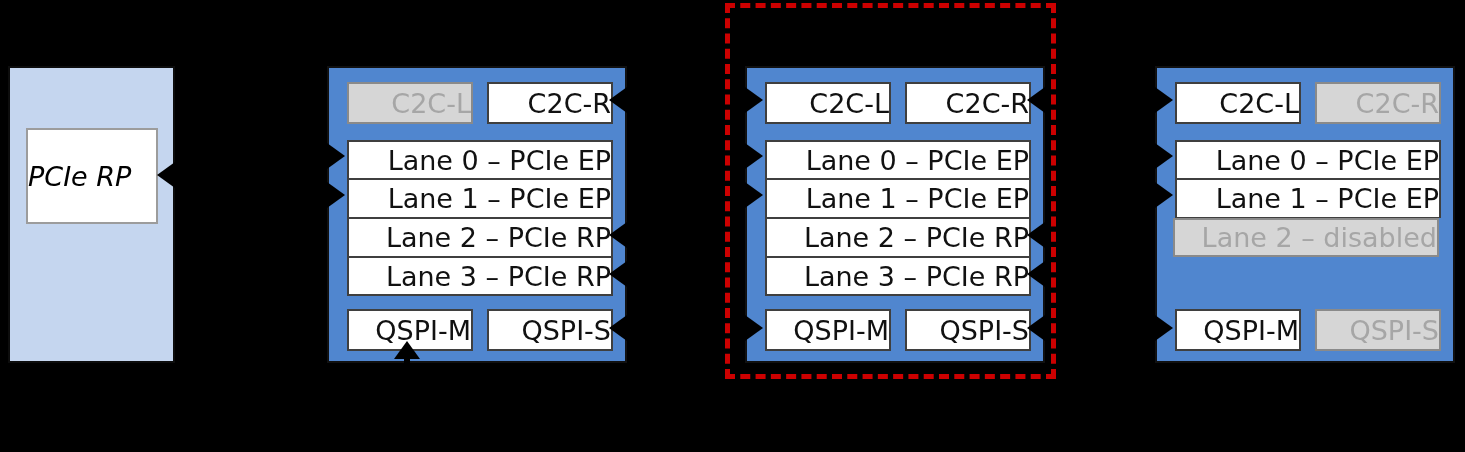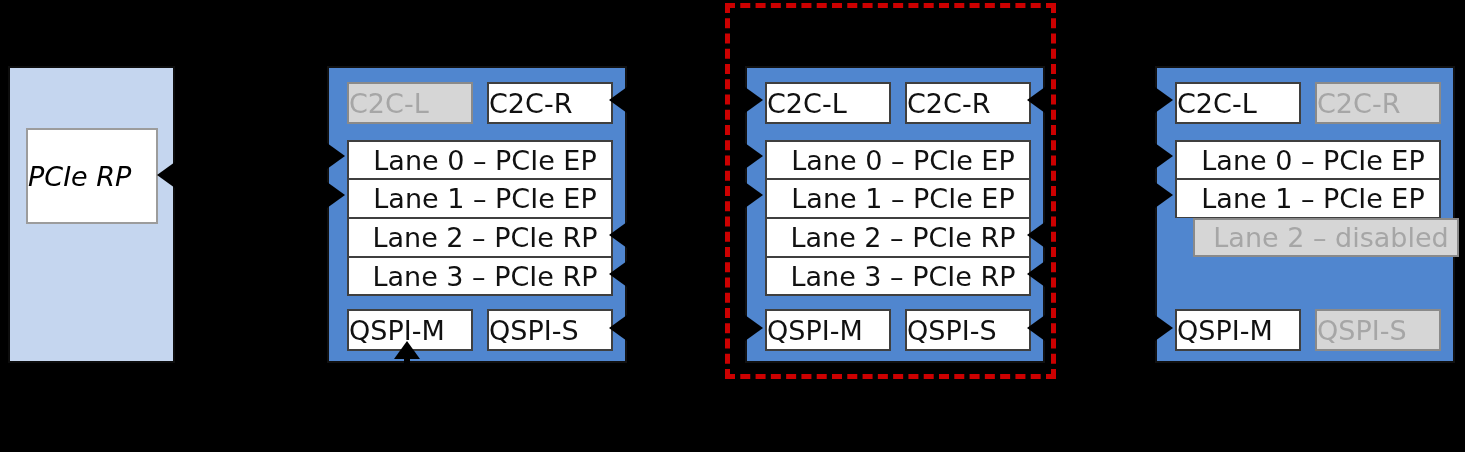--- a/index.html
+++ b/index.html
@@ -63,22 +63,22 @@
   .cell.enabled {
     background: #ffffff;
     border: 2px solid #3f3f3f;
     color: #111111;
   }
   .cell.disabled {
     background: #d6d6d6;
     border: 2px solid #8a8a8a;
     color: #a6a6a6;
   }
-  .cell.center { justify-content: flex-start; }
-  .cell.left { justify-content: center; padding-left: 10px; }
+  .cell.center { justify-content: flex-end; }
+  .cell.left { justify-content: flex-end; padding-left: 10px; }
 
   
   .lane-cell.enabled { border-top-width: 1px; border-bottom-width: 1px; }
   .lane-cell.first { border-top-width: 2px; }
   .lane-cell.last  { border-bottom-width: 2px; }
 
   
   .flash-box {
     position: absolute;
     background: #b3dde8;
@@ -236,21 +236,21 @@
     <div class="cell center disabled" style="left:158px; top:14px; width:126px; height:42px;">
       <span>C2C-R</span>
     </div>
 
     <div class="cell left enabled lane-cell first" style="left:18px; top:72px; width:266px; height:39px;">
       <span>Lane 0 – PCIe EP</span>
     </div>
     <div class="cell left enabled lane-cell" style="left:18px; top:111px; width:266px; height:39px;">
       <span>Lane 1 – PCIe EP</span>
     </div>
-    <div class="cell left disabled lane-cell" style="left:36px; top:150px; width:266px; height:39px;">
+    <div class="cell left disabled lane-cell" style="left:16px; top:150px; width:266px; height:39px;">
       <span>Lane 2 – disabled</span>
     </div>
 
     <div class="cell center enabled" style="left:18px; top:241px; width:126px; height:42px;">
       <span>QSPI-M</span>
     </div>
     <div class="cell center disabled" style="left:158px; top:241px; width:126px; height:42px;">
       <span>QSPI-S</span>
     </div>
   </div>

